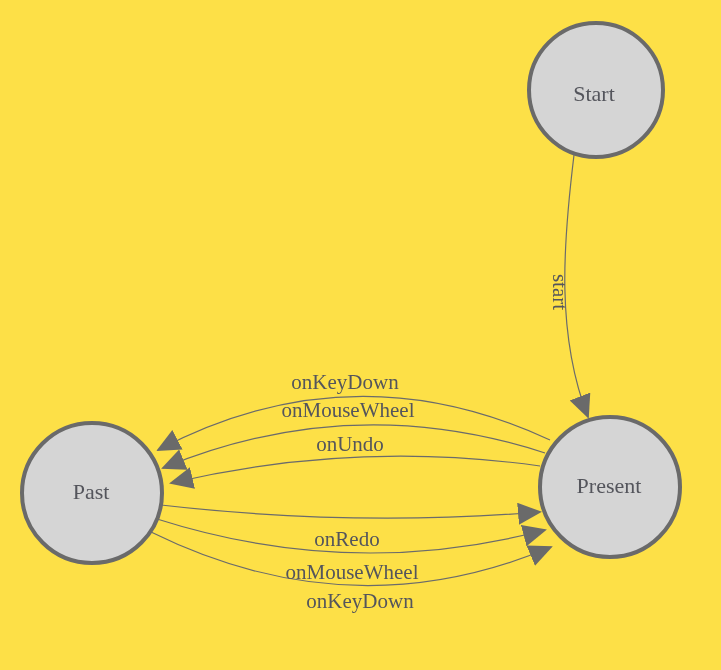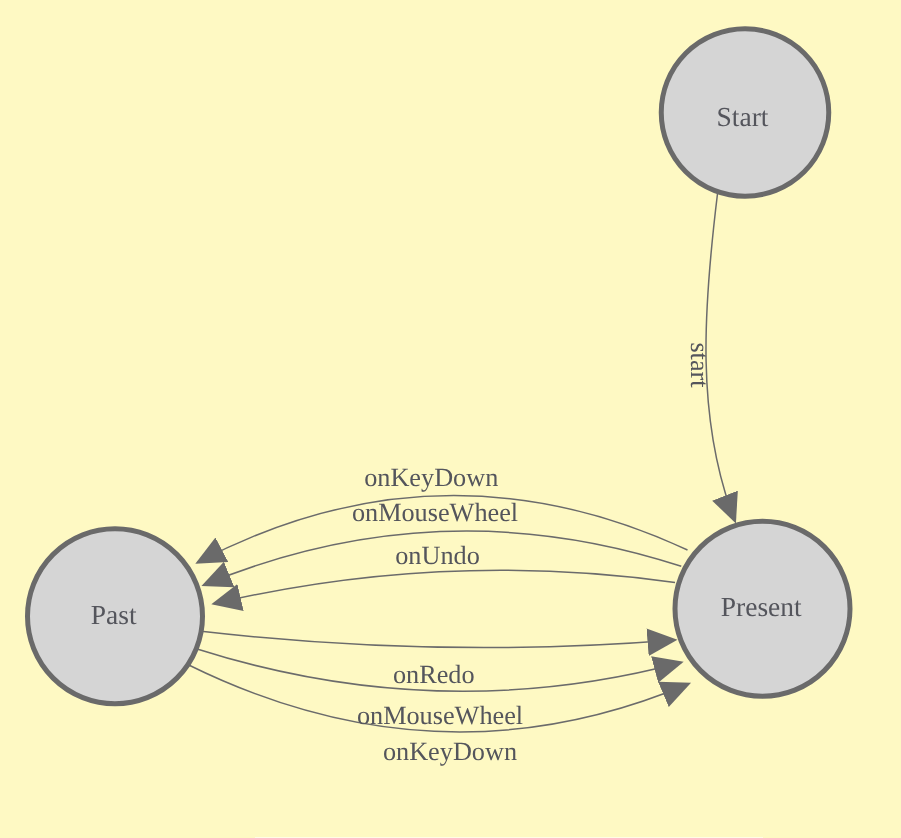--- a/index.html
+++ b/index.html
@@ -8,21 +8,21 @@
     background: #ffffff;
     width: 721px;
     height: 670px;
     overflow: hidden;
     font-family: "Liberation Serif", serif;
   }
   .stage {
     position: relative;
     width: 721px;
     height: 670px;
-    background: #fef9c3;
+    background: #fde047;
   }
   svg text {
     font-family: "Liberation Serif", serif;
   }
   .node-label {
     font-size: 22px;
   }
   .edge-label {
     font-size: 21px;
   }

